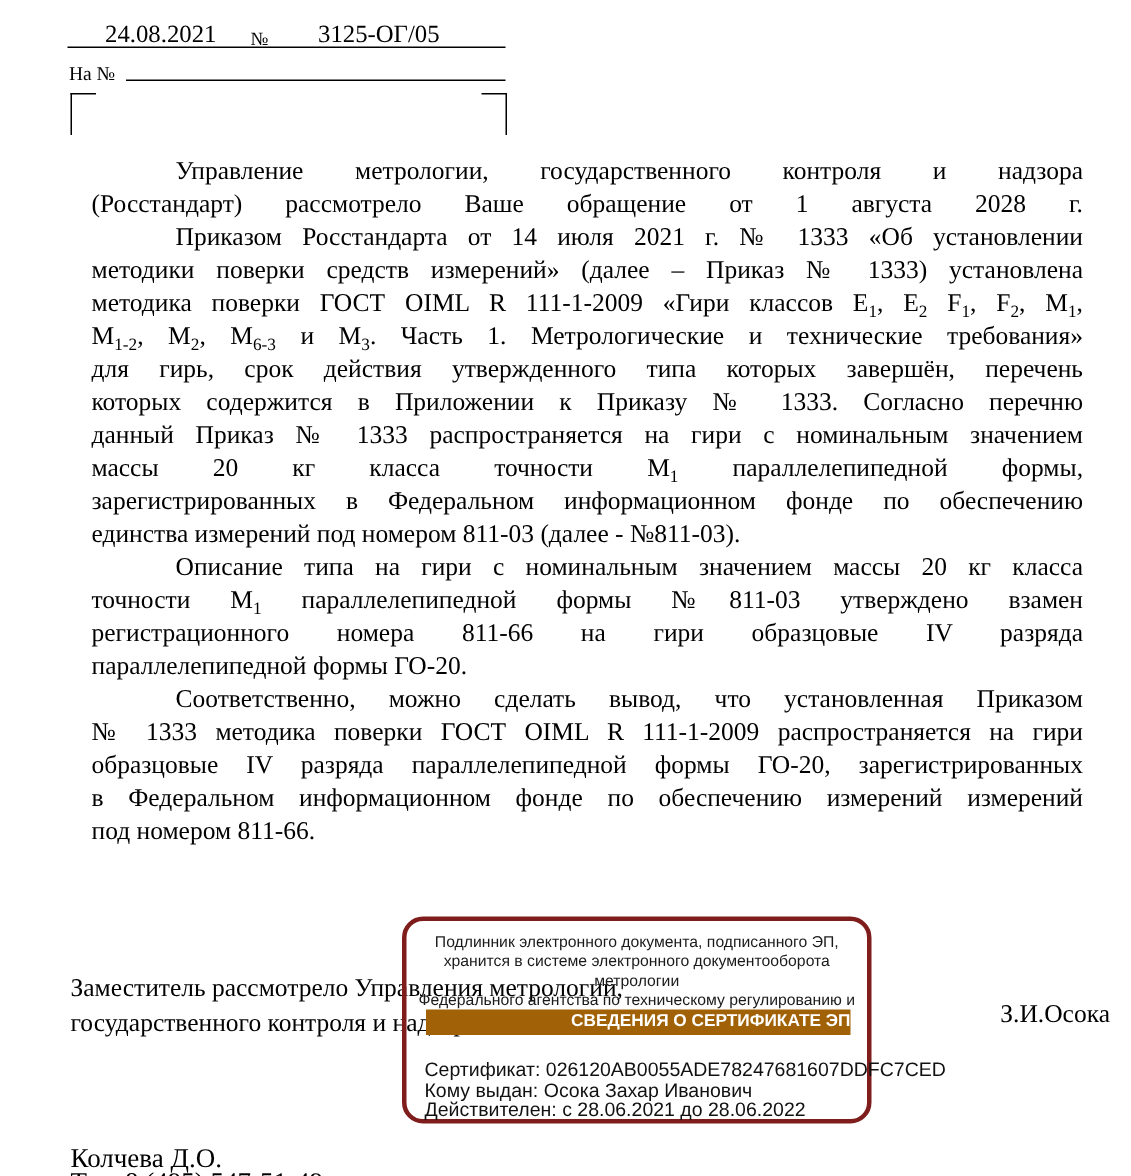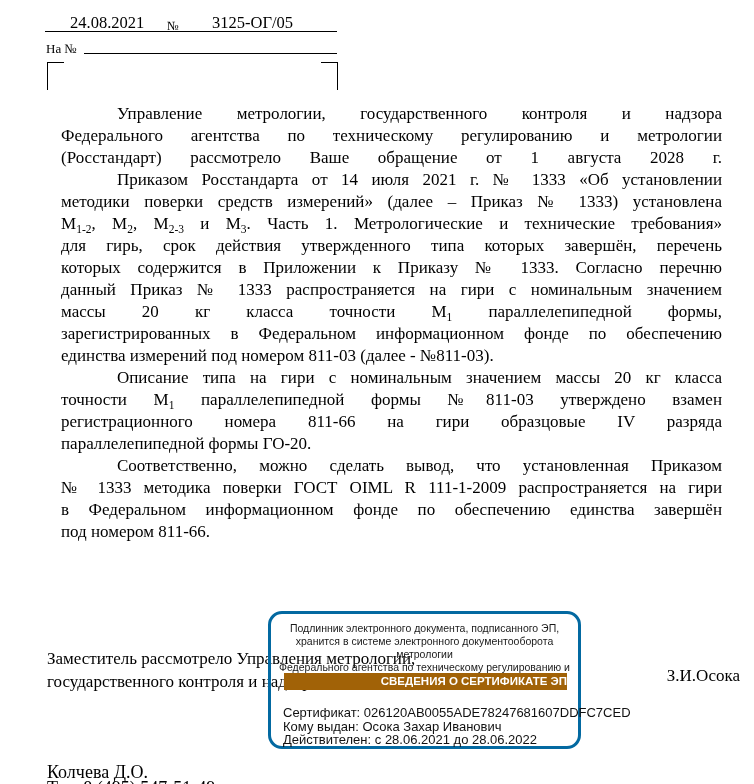--- a/index.html
+++ b/index.html
@@ -28,21 +28,21 @@
   .line.first { padding-left: 56px; }
   .line.last  { text-align-last: left; }
   sub { font-size: 11.5px; line-height: 0; }
   
   .sig-line1 { position: absolute; left: 47px; top: 649px; font-size: 17px; z-index: 1; }
   .sig-line2 { position: absolute; left: 47px; top: 672px; font-size: 17px; z-index: 1; }
   .sig-name  { position: absolute; right: 14px; top: 666px; font-size: 17px; z-index: 1; }
   
   .stamp {
     position: absolute; left: 268px; top: 611px; width: 313px; height: 138px;
-    border: 3px solid #0369a1; border-radius: 14px; background: transparent; z-index: 2;
+    border: 3px solid #7f1d1d; border-radius: 14px; background: transparent; z-index: 2;
     font-family: "Liberation Sans", "DejaVu Sans", sans-serif;
   }
   .stamp-head { position: absolute; left: 6px; right: 6px; top: 8px; text-align: center; font-size: 10.5px; line-height: 13px; color: #1a1a1a; }
   .stamp-bar  {
     position: absolute; left: 13px; right: 11px; top: 59px; height: 17px; background: #a16207;
     color: #fff; font-size: 11.5px; font-weight: bold; text-align: right; line-height: 17px;
   }
   .stamp-cert { position: absolute; left: 12px; top: 92px; font-size: 13px; line-height: 13.5px; color: #111; }
   .cert-label { display: inline-block; min-width: 72px; }
   .cert-row { white-space: nowrap; }
@@ -59,44 +59,45 @@
   <span class="hdr-nosign">№</span>
   <span class="hdr-number">3125-ОГ/05</span>
   <span class="hdr-replyto">На №</span>
   <div class="hdr-underline2"></div>
   <div class="corner-left"></div>
   <div class="corner-right"></div>
 
   <div class="body-text">
       <div>
         <div class="line first">Управление метрологии, государственного контроля и надзора</div>
-        <div class="line">Федерального агентства по техническому регулированию и метрологии</div>
         <div class="line">(Росстандарт) рассмотрело Ваше обращение от 1 августа 2028 г.</div>
       </div>
       <div>
         <div class="line first">Приказом Росстандарта от 14 июля 2021 г. № 1333 «Об установлении</div>
         <div class="line">методики поверки средств измерений» (далее – Приказ № 1333) установлена</div>
-        <div class="line">М<sub>1-2</sub>, М<sub>2</sub>, М<sub>2-3</sub> и М<sub>3</sub>. Часть 1. Метрологические и технические требования»</div>
+        <div class="line">методика поверки ГОСТ OIML R 111-1-2009 «Гири классов Е<sub>1</sub>, Е<sub>2</sub> F<sub>1</sub>, F<sub>2</sub>, М<sub>1</sub>,</div>
+        <div class="line">М<sub>1-2</sub>, М<sub>2</sub>, М<sub>6-3</sub> и М<sub>3</sub>. Часть 1. Метрологические и технические требования»</div>
         <div class="line">для гирь, срок действия утвержденного типа которых завершён, перечень</div>
         <div class="line">которых содержится в Приложении к Приказу № 1333. Согласно перечню</div>
         <div class="line">данный Приказ № 1333 распространяется на гири с номинальным значением</div>
         <div class="line">массы 20 кг класса точности М<sub>1</sub> параллелепипедной формы,</div>
         <div class="line">зарегистрированных в Федеральном информационном фонде по обеспечению</div>
         <div class="line last">единства измерений под номером 811-03 (далее - №811-03).</div>
       </div>
       <div>
         <div class="line first">Описание типа на гири с номинальным значением массы 20 кг класса</div>
         <div class="line">точности М<sub>1</sub> параллелепипедной формы №811-03 утверждено взамен</div>
         <div class="line">регистрационного номера 811-66 на гири образцовые IV разряда</div>
         <div class="line last">параллелепипедной формы ГО-20.</div>
       </div>
       <div>
         <div class="line first">Соответственно, можно сделать вывод, что установленная Приказом</div>
         <div class="line">№ 1333 методика поверки ГОСТ OIML R 111-1-2009 распространяется на гири</div>
-        <div class="line">в Федеральном информационном фонде по обеспечению единства завершён</div>
+        <div class="line">образцовые IV разряда параллелепипедной формы ГО-20, зарегистрированных</div>
+        <div class="line">в Федеральном информационном фонде по обеспечению измерений измерений</div>
         <div class="line last">под номером 811-66.</div>
       </div>
     </div>
 
   <div class="sig-line1">Заместитель рассмотрело Управления метрологии,</div>
   <div class="sig-line2">государственного контроля и надзора</div>
   <div class="sig-name">З.И.Осока</div>
 
   <div class="stamp">
     <div class="stamp-head">

